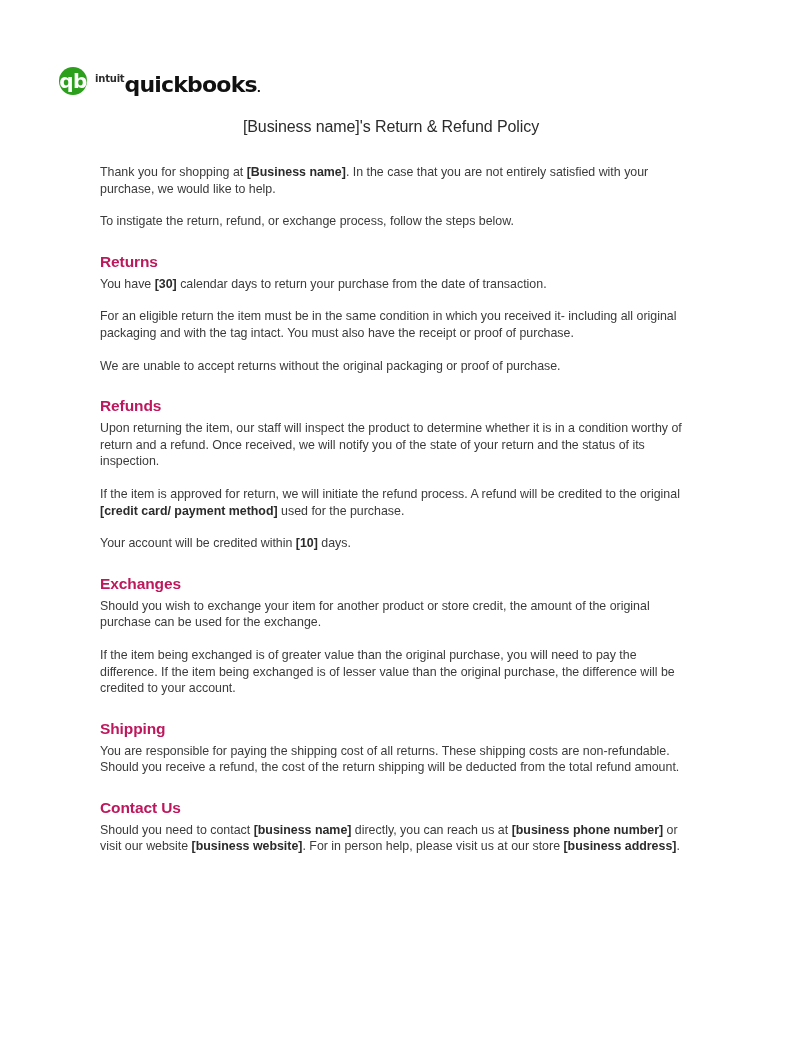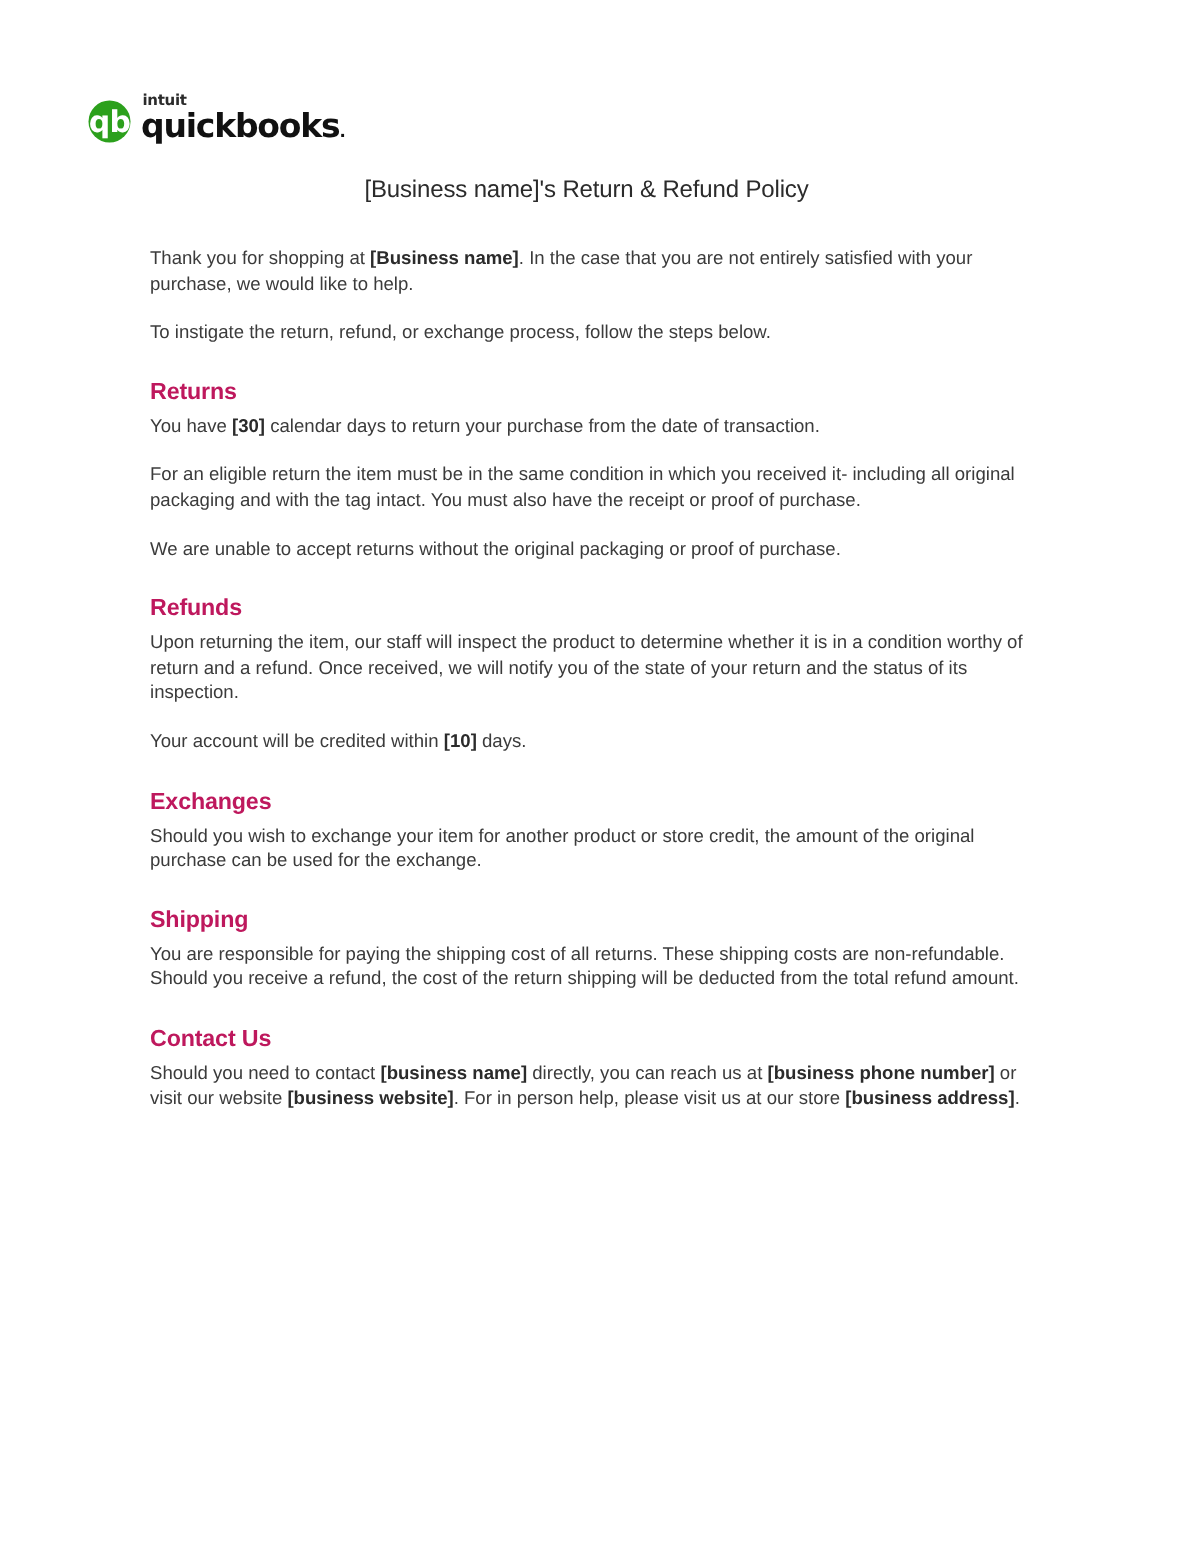--- a/index.html
+++ b/index.html
@@ -46,21 +46,21 @@
     text-align: center;
     color: #ffffff;
     font-family: "DejaVu Sans", sans-serif;
     font-size: 20px;
     font-weight: bold;
     letter-spacing: -0.5px;
     line-height: 1;
   }
   .logo-words {
     display: flex;
-    flex-direction: column;
+    flex-direction: row;
     justify-content: flex-start;
     line-height: 1;
   }
   .logo-intuit {
     font-family: "DejaVu Sans", sans-serif;
     font-size: 10px;
     font-weight: bold;
     color: #2b2b2b;
     letter-spacing: -0.2px;
     margin-bottom: 1px;
@@ -141,24 +141,26 @@
 
     <p class="para">To instigate the return, refund, or exchange process, follow the steps below.</p>
 
     <h2 class="section-heading">Returns</h2>
     <p class="para"><span>You have </span><b>[30]</b><span> calendar days to return your purchase from the date of transaction.</span></p>
     <p class="para">For an eligible return the item must be in the same condition in which you received it- including all original packaging and with the tag intact. You must also have the receipt or proof of purchase.</p>
     <p class="para">We are unable to accept returns without the original packaging or proof of purchase.</p>
 
     <h2 class="section-heading">Refunds</h2>
     <p class="para">Upon returning the item, our staff will inspect the product to determine whether it is in a condition worthy of return and a refund. Once received, we will notify you of the state of your return and the status of its inspection.</p>
+    <p class="para"><span>If the item is approved for return, we will initiate the refund process. A refund will be credited to the original </span><b>[credit card/ payment method]</b><span> used for the purchase.</span></p>
     <p class="para"><span>Your account will be credited within </span><b>[10]</b><span> days.</span></p>
 
     <h2 class="section-heading">Exchanges</h2>
     <p class="para">Should you wish to exchange your item for another product or store credit, the amount of the original purchase can be used for the exchange.</p>
+    <p class="para">If the item being exchanged is of greater value than the original purchase, you will need to pay the difference. If the item being exchanged is of lesser value than the original purchase, the difference will be credited to your account.</p>
 
     <h2 class="section-heading">Shipping</h2>
     <p class="para">You are responsible for paying the shipping cost of all returns. These shipping costs are non-refundable. Should you receive a refund, the cost of the return shipping will be deducted from the total refund amount.</p>
 
     <h2 class="section-heading">Contact Us</h2>
     <p class="para"><span>Should you need to contact </span><b>[business name]</b><span> directly, you can reach us at </span><b>[business phone number]</b><span> or visit our website </span><b>[business website]</b><span>. For in person help, please visit us at our store </span><b>[business address]</b><span>.</span></p>
 
   </div>
 </div>
 

